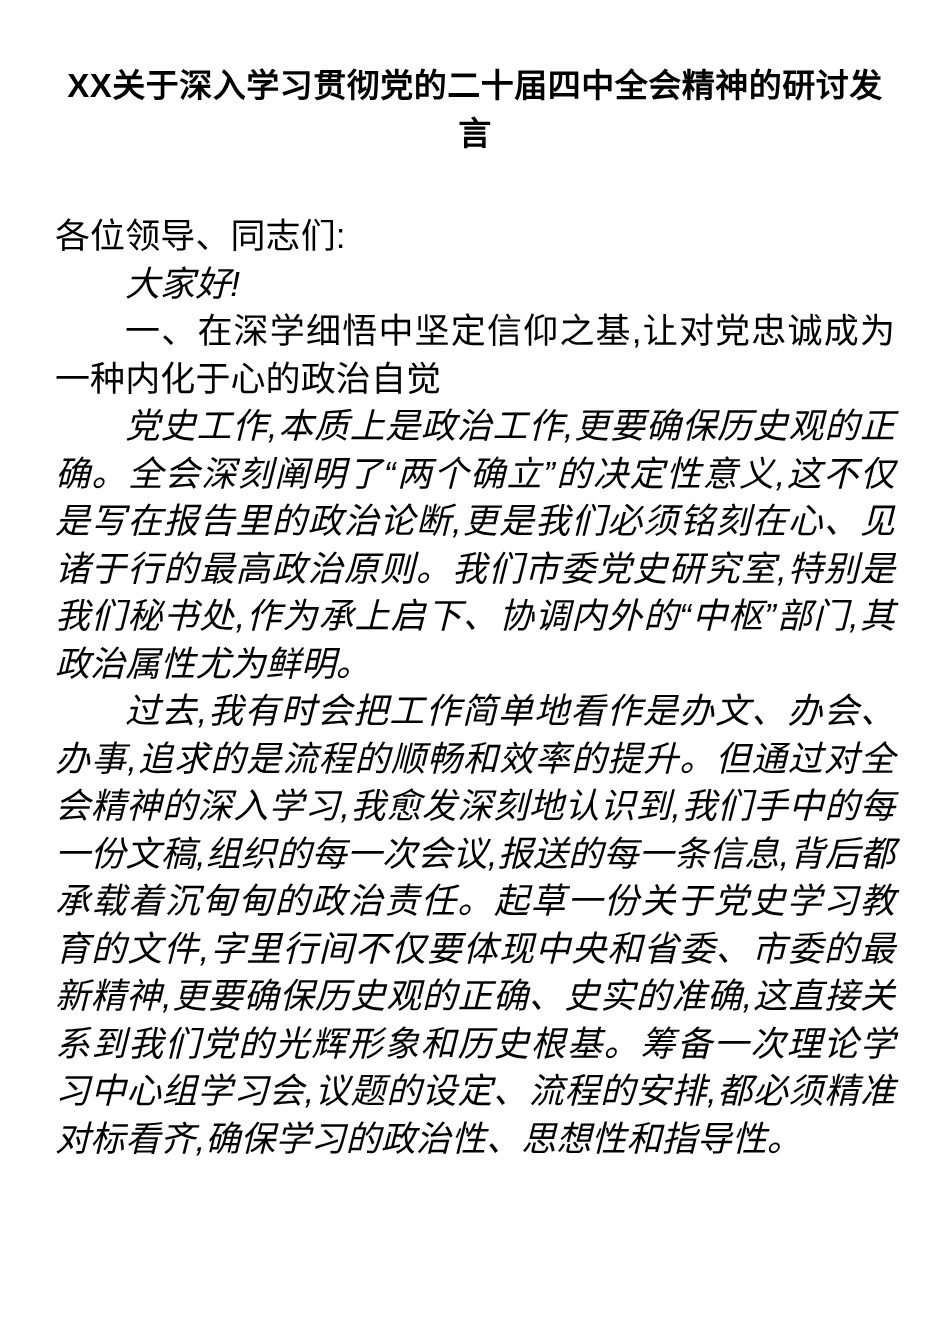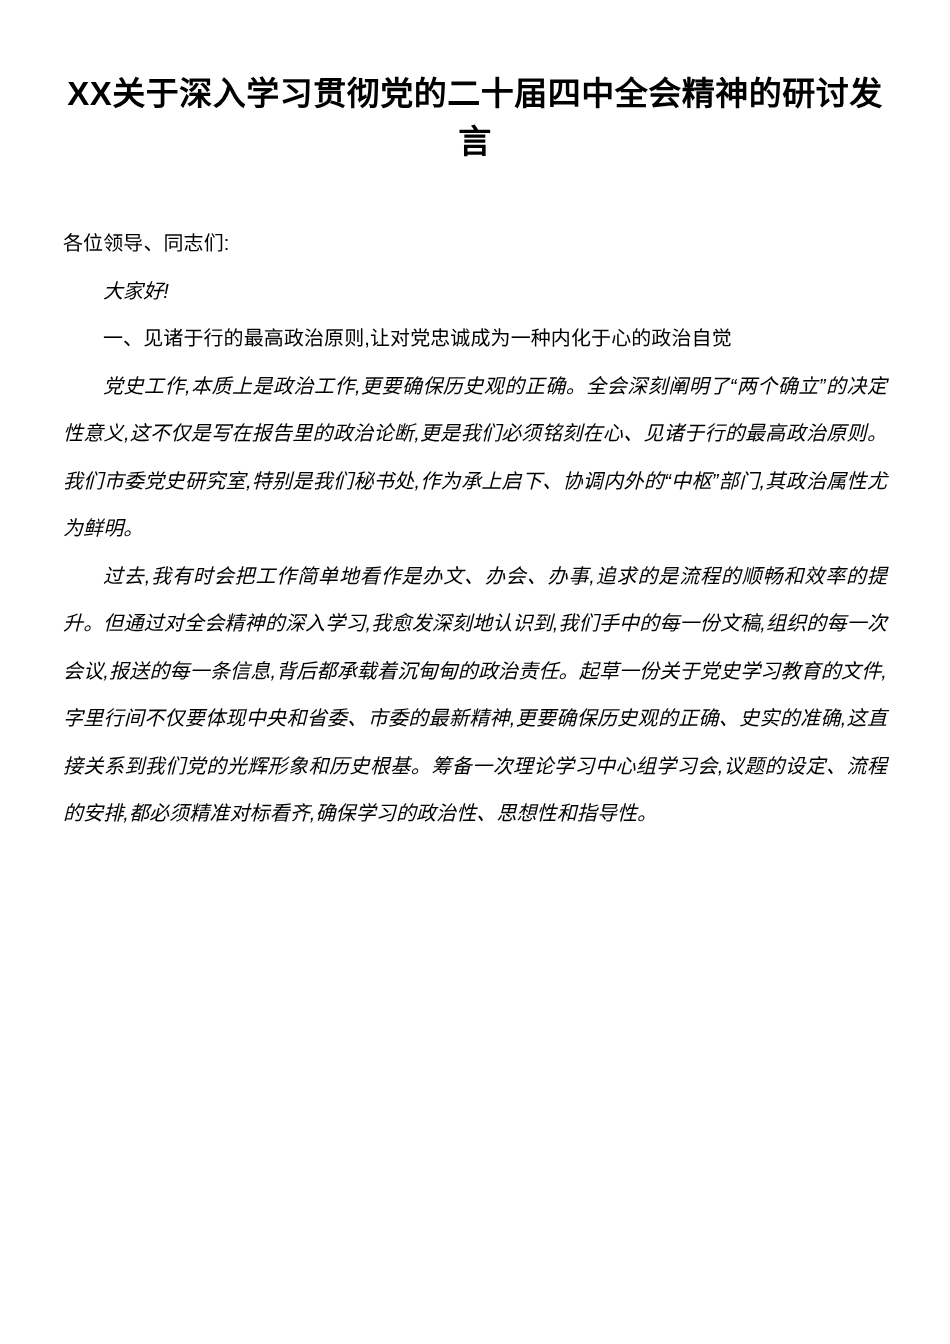--- a/index.html
+++ b/index.html
@@ -15,21 +15,21 @@
     -webkit-font-smoothing: antialiased;
   }
 
   .page {
     position: relative;
     width: 950px;
     height: 1344px;
     box-sizing: border-box;
     background: #ffffff;
     overflow: hidden;
-    padding: 8px;
+    padding: 0;
   }
 
   .page-inner {
     padding: 62px 55px 0 55px;
   }
 
   
   .doc-title {
     font-size: 33px;
     font-weight: 700;
@@ -40,21 +40,21 @@
     padding: 0 4px;
     word-break: break-all;
   }
 
   
   .body-block {
     margin-top: 54px;
   }
 
   p.para {
-    font-size: 20px;
+    font-size: 35px;
     line-height: 47.5px;
     margin: 0 0 0 0;
     text-align: justify;
     text-justify: inter-ideograph;
     word-break: break-all;
     letter-spacing: 0.1px;
   }
 
   p.para + p.para {
     margin-top: 0;
@@ -81,21 +81,21 @@
 
     <h1 class="doc-title">XX关于深入学习贯彻党的二十届四中全会精神的研讨发言</h1>
 
     <div class="body-block">
 
       <p class="para salutation">各位领导、同志们:</p>
 
       <p class="para indent">大家好!</p>
 
 
-      <p class="para heading">一、见诸于行的最高政治原则,让对党忠诚成为一种内化于心的政治自觉</p>
+      <p class="para heading">一、在深学细悟中坚定信仰之基,让对党忠诚成为一种内化于心的政治自觉</p>
 
       <p class="para indent">党史工作,本质上是政治工作,更要确保历史观的正确。全会深刻阐明了“两个确立”的决定性意义,这不仅是写在报告里的政治论断,更是我们必须铭刻在心、见诸于行的最高政治原则。我们市委党史研究室,特别是我们秘书处,作为承上启下、协调内外的“中枢”部门,其政治属性尤为鲜明。</p>
 
       <p class="para indent">过去,我有时会把工作简单地看作是办文、办会、办事,追求的是流程的顺畅和效率的提升。但通过对全会精神的深入学习,我愈发深刻地认识到,我们手中的每一份文稿,组织的每一次会议,报送的每一条信息,背后都承载着沉甸甸的政治责任。起草一份关于党史学习教育的文件,字里行间不仅要体现中央和省委、市委的最新精神,更要确保历史观的正确、史实的准确,这直接关系到我们党的光辉形象和历史根基。筹备一次理论学习中心组学习会,议题的设定、流程的安排,都必须精准对标看齐,确保学习的政治性、思想性和指导性。</p>
 
     </div>
   </div>
 </div>
 
 </body></html>

